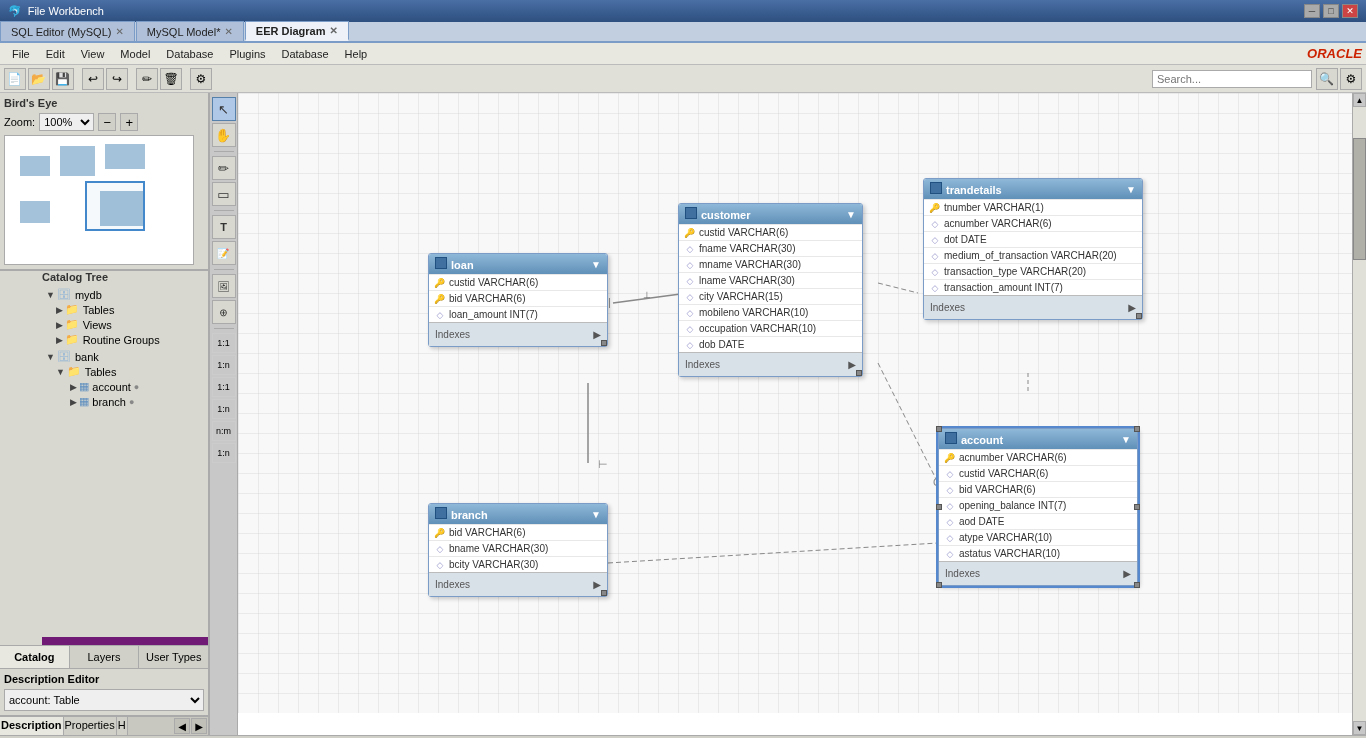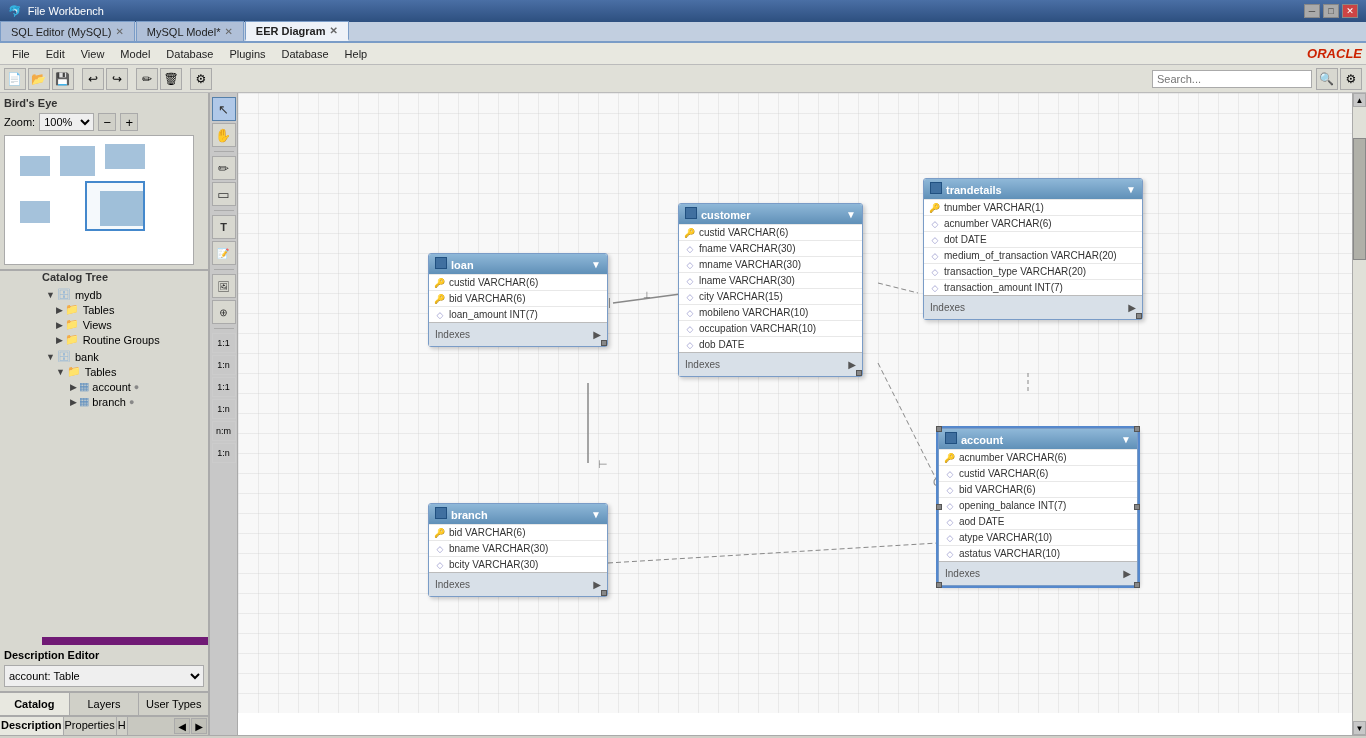--- a/index.html
+++ b/index.html
@@ -539,35 +539,35 @@
         <span class="dot">●</span>
       </div>
       <div class="tree-item tree-indent2">
         <span class="triangle">▶</span>
         <span style="color:#6090c0;margin-right:3px;">▦</span>
         <span>branch</span>
         <span class="dot">●</span>
       </div>
     </div>
 
+    <div id="lefttabs">
+      <div class="ltab active">Catalog</div>
+      <div class="ltab">Layers</div>
+      <div class="ltab">User Types</div>
+    </div>
+
     <div id="desc-editor">
       <div class="section-title">Description Editor</div>
       <select id="desc-select">
         <option>account: Table</option>
         <option>branch: Table</option>
         <option>loan: Table</option>
         <option>customer: Table</option>
         <option>trandetails: Table</option>
       </select>
-    </div>
-
-    <div id="lefttabs">
-      <div class="ltab active">Catalog</div>
-      <div class="ltab">Layers</div>
-      <div class="ltab">User Types</div>
     </div>
 
     <div id="bottom-left-tabs">
       <div class="bltab active">Description</div>
       <div class="bltab">Properties</div>
       <div class="bltab">H</div>
       <div style="margin-left:auto;display:flex;gap:1px;padding:1px;">
         <div style="width:16px;height:16px;background:#c0c0b8;border:1px solid #aaa;display:flex;align-items:center;justify-content:center;cursor:pointer;font-size:10px;">◀</div>
         <div style="width:16px;height:16px;background:#c0c0b8;border:1px solid #aaa;display:flex;align-items:center;justify-content:center;cursor:pointer;font-size:10px;">▶</div>
       </div>

